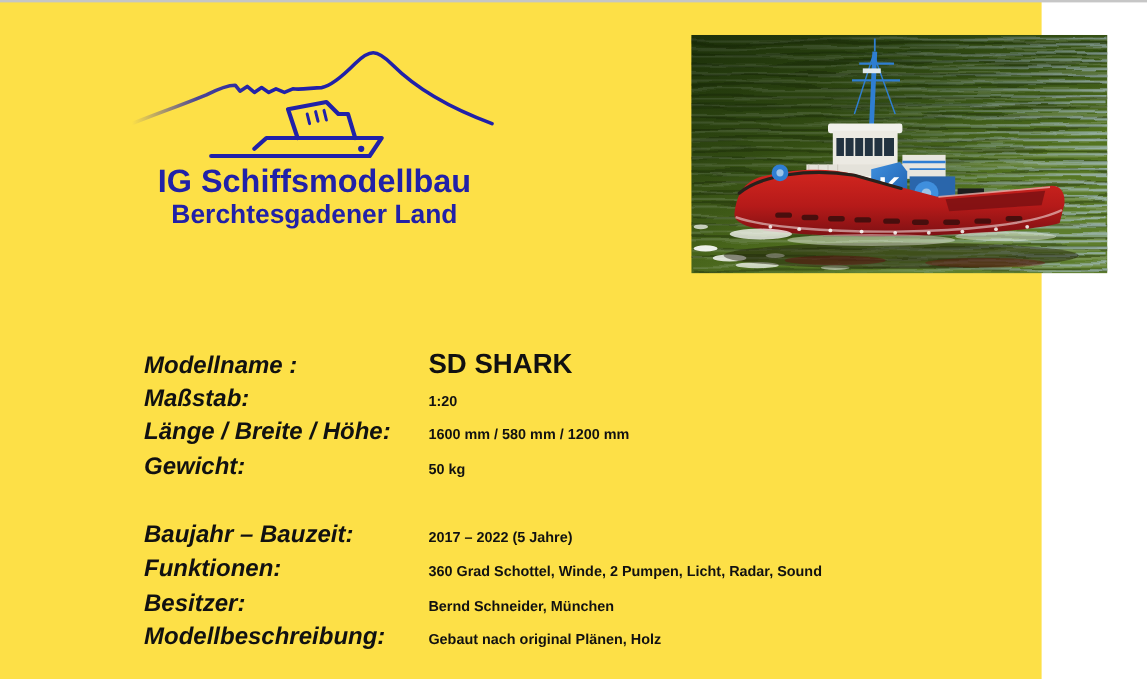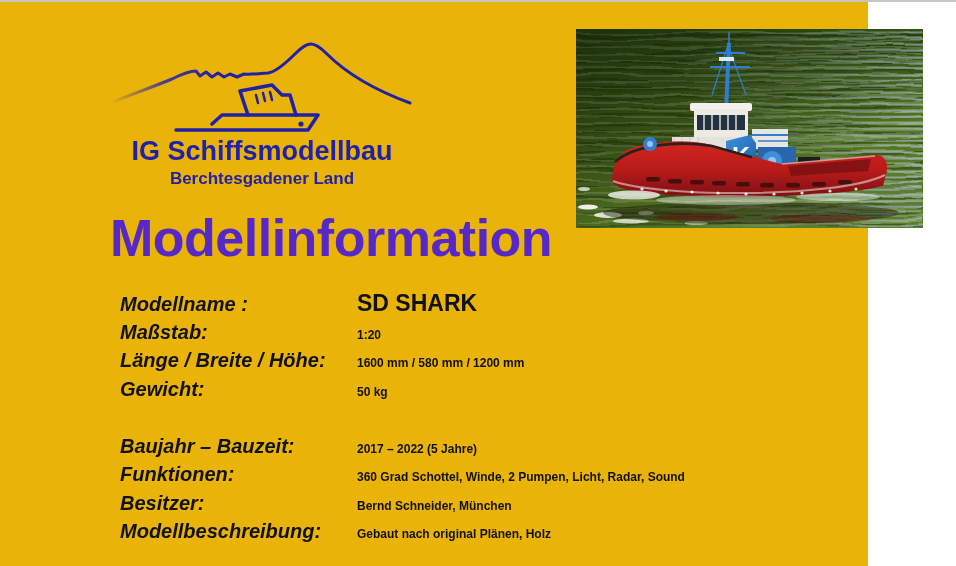--- a/index.html
+++ b/index.html
@@ -6,21 +6,21 @@
   body {
     width: 956px; height: 566px;
     background: #ffffff;
     font-family: "Liberation Sans", sans-serif;
     overflow: hidden;
     position: relative;
   }
   .page {
     position: relative;
     width: 868px; height: 566px;
-    background: #eab308;
+    background: #fde047;
   }
   .top-rule {
     position: absolute; top: 0; left: 0;
     width: 956px; height: 2px;
     background: #c6c6c6;
   }
 
   
   .logo {
     position: absolute; left: 108px; top: 31px;
@@ -32,21 +32,21 @@
     color: #2121a8;
     font-weight: bold;
     font-size: 27px;
     line-height: 30px;
     letter-spacing: 0px;
     white-space: nowrap;
   }
   .logo-line2 {
     color: #2121a8;
     font-weight: bold;
-    font-size: 17px;
+    font-size: 22px;
     line-height: 24px;
     margin-top: 1px;
     white-space: nowrap;
   }
 
   
   .photo {
     position: absolute; left: 576px; top: 29px;
     width: 347px; height: 199px;
     overflow: hidden;
@@ -290,21 +290,20 @@
         <circle cx="74" cy="115" r="3" fill="#9cc4e8"></circle>
 
         <ellipse cx="58" cy="166" rx="26" ry="4.5" fill="#ffffff" opacity="0.75"></ellipse>
         <ellipse cx="150" cy="171" rx="70" ry="5" fill="#ffffff" opacity="0.4"></ellipse>
         <ellipse cx="262" cy="168" rx="42" ry="4" fill="#e9f2ec" opacity="0.5"></ellipse>
         <path d="M37,152 C80,168 260,170 309,146" stroke="#ffffff" stroke-width="2" fill="none" opacity="0.5"></path>
       </g>
     </svg>
   </div>
 
-  <h1 class="title">Modellinformation</h1>
 
   <div class="info-table">
       <div class="info-row">
         <span class="info-label">Modellname :</span>
         <span class="info-value primary">SD SHARK</span>
       </div>
       <div class="info-row">
         <span class="info-label">Maßstab:</span>
         <span class="info-value">1:20</span>
       </div>

